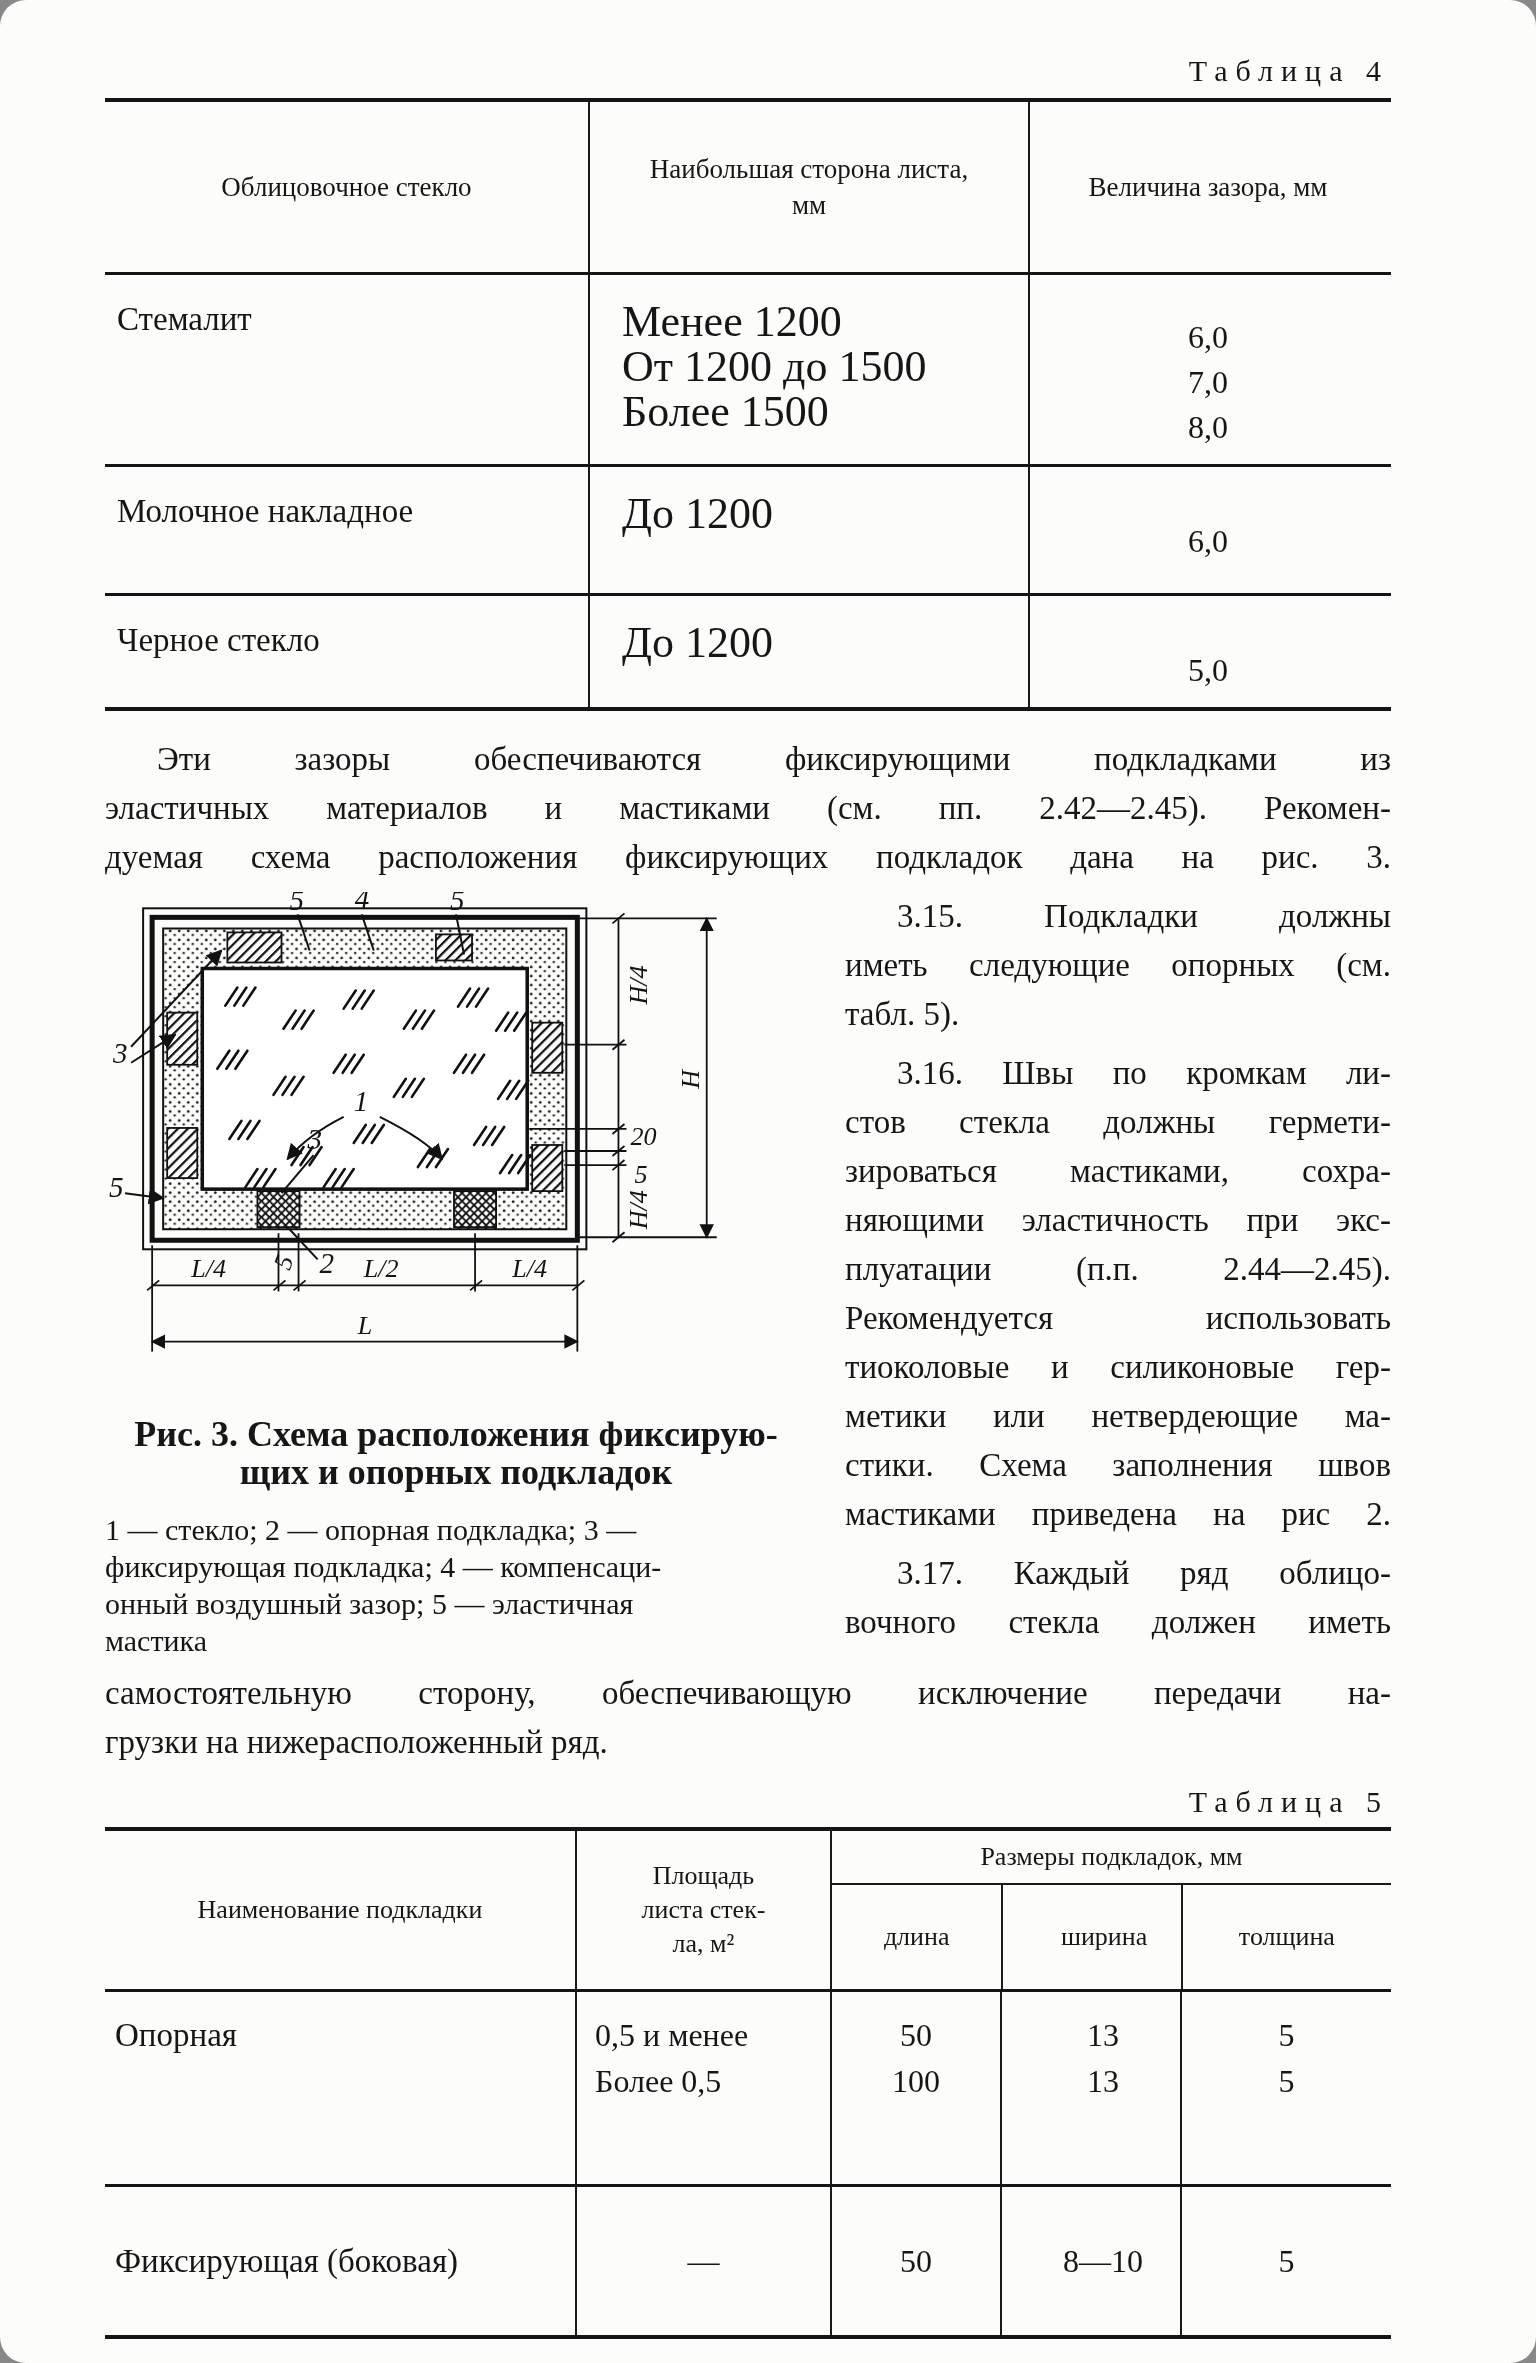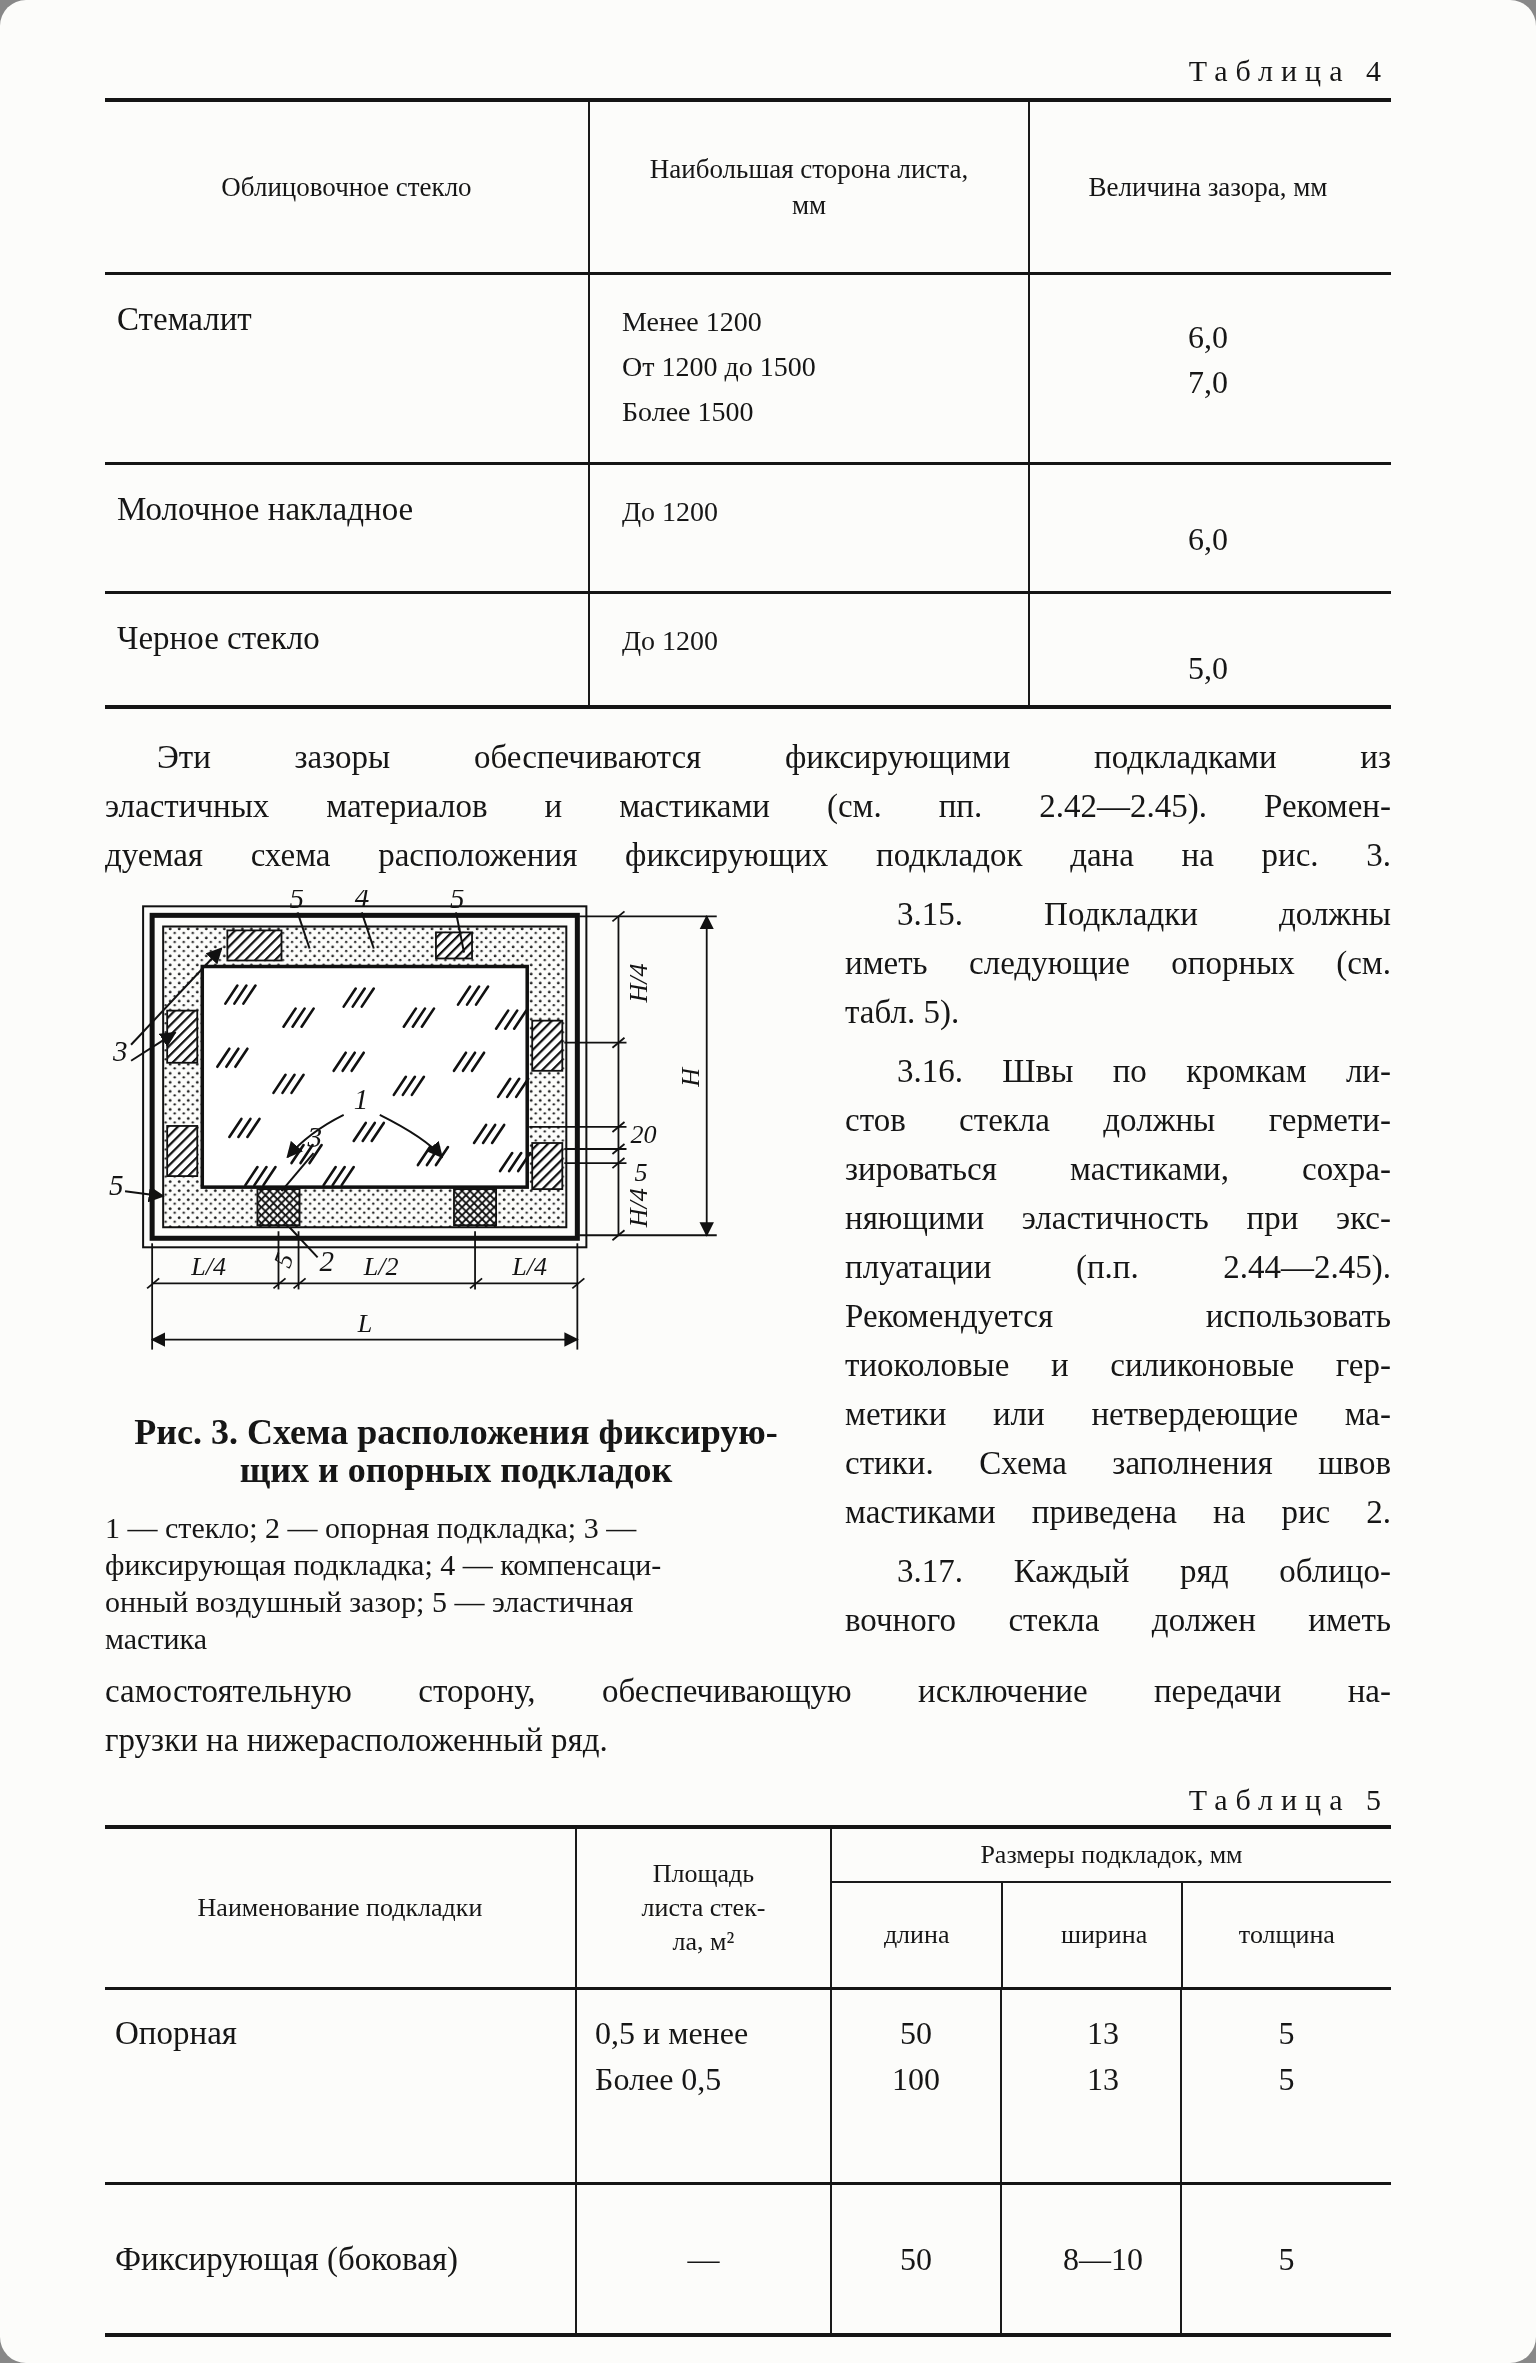--- a/index.html
+++ b/index.html
@@ -37,21 +37,21 @@
   }
   .t4-head .c1{width:483px;}
   .t4-head .c2{width:440px;}
   .t4-head .c3{width:358px;}
   .c1{width:483px;box-sizing:border-box;}
   .c2{width:440px;box-sizing:border-box;}
   .c3{width:358px;box-sizing:border-box;}
   .t4-row{display:flex;border-bottom:3px solid #151515;}
   .t4-row:last-child{border-bottom:none;}
   .t4-row .c1{padding:26px 0 0 12px;font-size:33px;}
-  .t4-row .sides{padding:24px 0 28px 32px;font-size:28px;line-height:45px;}
+  .t4-row .sides{padding:24px 0 18px 32px;font-size:44px;line-height:45px;}
   .t4-row .gaps{padding:40px 0 14px 0;font-size:32px;line-height:45px;text-align:center;}
   .t4-row.single .gaps{padding-top:52px;}
   .r1{min-height:162px;}
   .r2{min-height:126px;}
   .r3{min-height:110px;}
 
   
   .para{font-size:33px;line-height:49px;}
   .intro{margin-top:24px;}
   .jline{text-align:justify;text-align-last:justify;}
@@ -119,20 +119,21 @@
     <div class="t4-row r1">
       <div class="c1">Стемалит</div>
       <div class="c2 vl sides">
         <div>Менее 1200</div>
         <div>От 1200 до 1500</div>
         <div>Более 1500</div>
       </div>
       <div class="c3 vl gaps">
         <div>6,0</div>
         <div>7,0</div>
+        <div>8,0</div>
       </div>
     </div>
     <div class="t4-row r2 single">
       <div class="c1">Молочное накладное</div>
       <div class="c2 vl sides">
         <div>До 1200</div>
       </div>
       <div class="c3 vl gaps">
         <div>6,0</div>
       </div>

